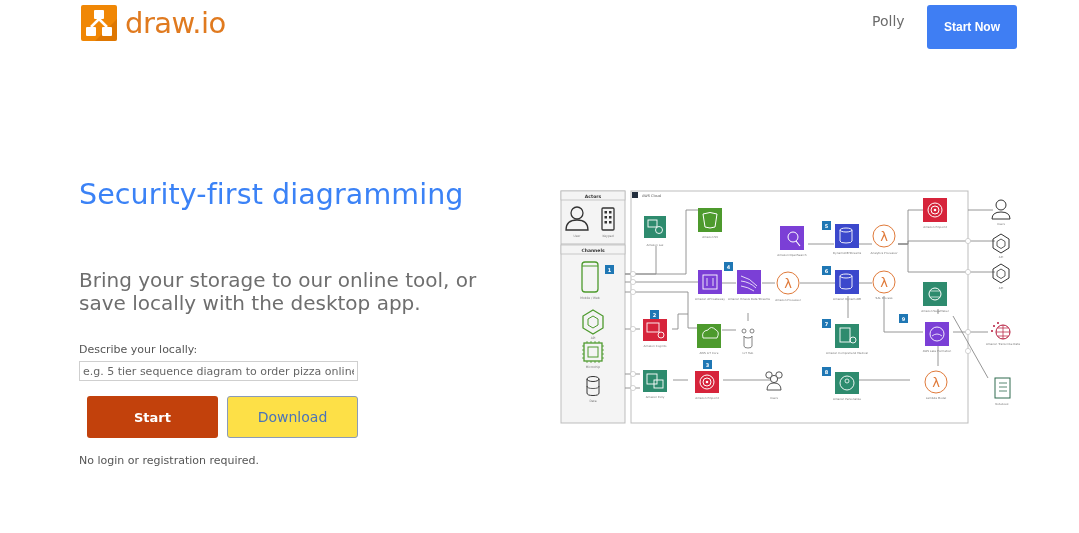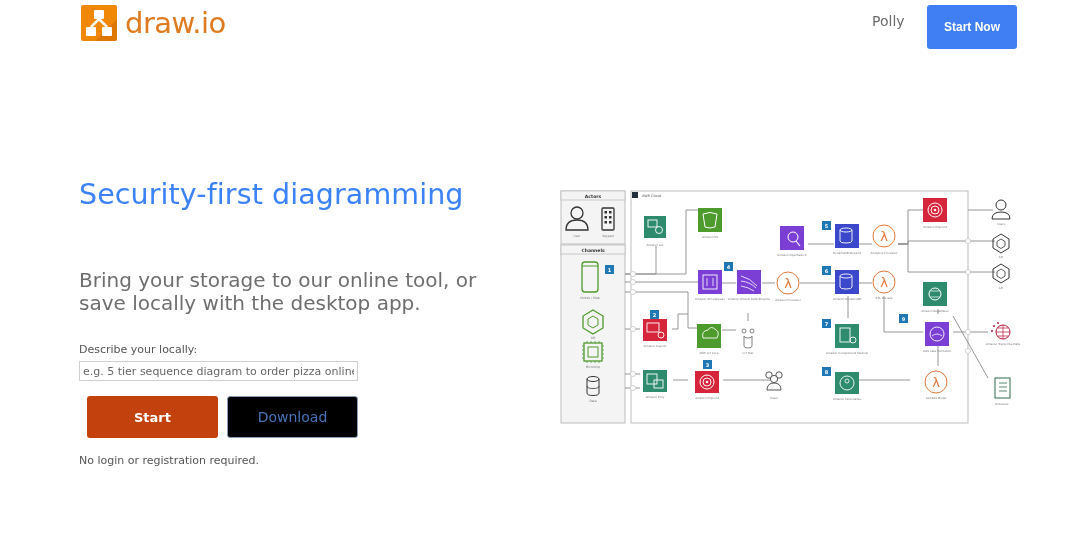--- a/index.html
+++ b/index.html
@@ -15,21 +15,21 @@
   .nav-blog { position: absolute; left: 872px; top: 13px; font-size: 14px; color: #6b6b6b; text-decoration: none; }
   .nav-start { position: absolute; left: 927px; top: 5px; width: 90px; height: 44px; background: #3f7ef3; border-radius: 3px; color: #fff; font-size: 12px; font-weight: bold; display: flex; align-items: center; justify-content: center; border: none; }
 
   
   .hero-title { position: absolute; left: 79px; top: 174px; font-size: 28.5px; line-height: 41px; color: #3b82f6; font-weight: normal; letter-spacing: 0.1px; width: 420px; }
   .hero-sub { position: absolute; left: 79px; top: 269px; font-size: 20px; line-height: 22.5px; color: #6e6e6e; width: 400px; }
   .prompt-label { position: absolute; left: 79px; top: 343px; font-size: 11px; color: #555; }
   .prompt-input { position: absolute; left: 79px; top: 361px; width: 279px; height: 20px; border: 1px solid #cfcfcf; font-size: 11px; padding: 0 3px; color: #555; font-family: "DejaVu Sans", sans-serif; background: #fff; outline: none; }
   .prompt-input::placeholder { color: #666; }
   .btn-start { position: absolute; left: 79px; top: 396px; width: 131px; height: 42px; background: #c2410c; color: #fff; border: none; border-radius: 3px; font-size: 13px; font-weight: bold; font-family: "DejaVu Sans", sans-serif; margin-left: 8px; }
-  .btn-download { position: absolute; left: 227px; top: 396px; width: 131px; height: 42px; background: #000000; color: #4a73b8; border: 1px solid #8a9bb8; border-radius: 3px; font-size: 14px; font-family: "DejaVu Sans", sans-serif; }
+  .btn-download { position: absolute; left: 227px; top: 396px; width: 131px; height: 42px; background: #fde047; color: #4a73b8; border: 1px solid #8a9bb8; border-radius: 3px; font-size: 14px; font-family: "DejaVu Sans", sans-serif; }
   .no-login { position: absolute; left: 79px; top: 454px; font-size: 11px; color: #555; }
 
   
   .diagram { position: absolute; left: 558px; top: 186px; width: 480px; height: 242px; }
   .diagram svg text { font-family: "DejaVu Sans", sans-serif; }
 </style>
 </head>
 <body>
 
 <div class="header">

